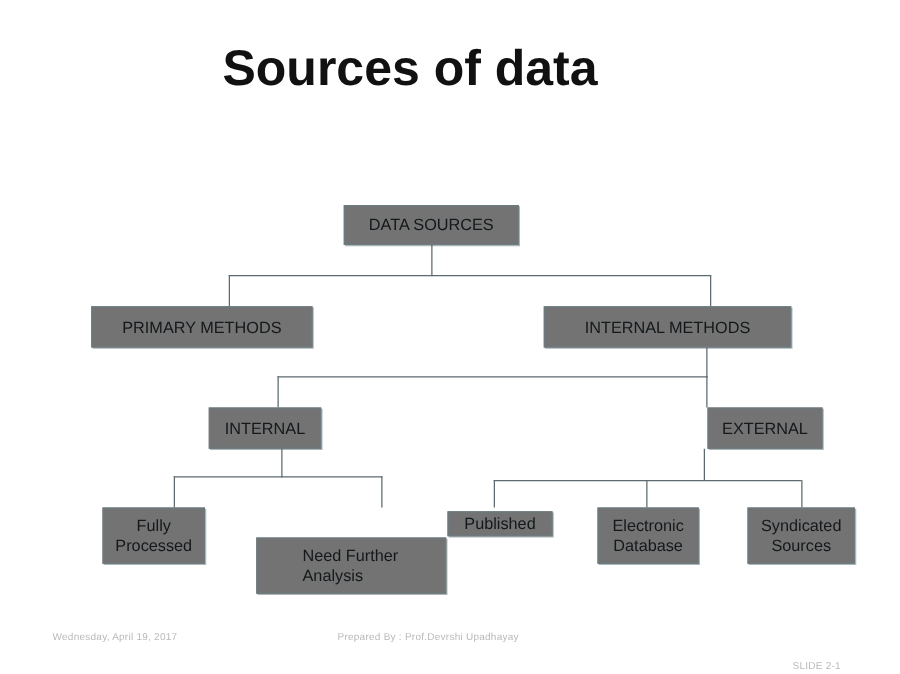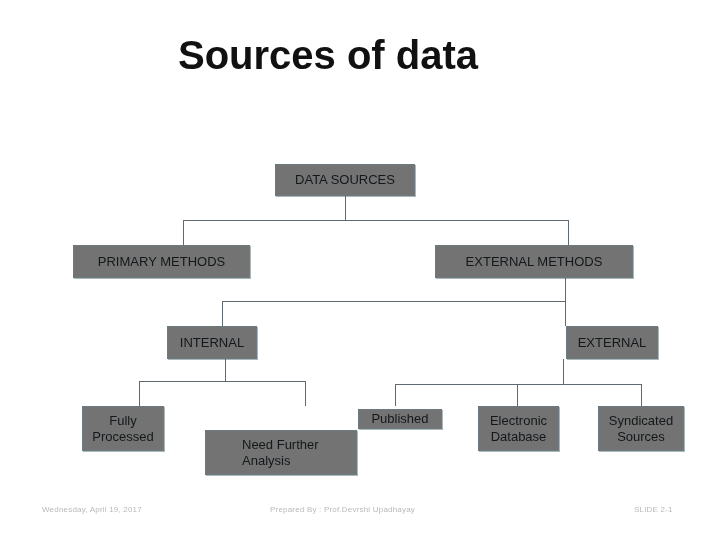--- a/index.html
+++ b/index.html
@@ -89,21 +89,21 @@
   .foot {
     position: absolute;
     font-size: 8px;
     color: #b9b9b9;
     letter-spacing: 0.2px;
     white-space: nowrap;
     top: 0;
   }
   #foot-date  { left: 42px; }
   #foot-prep  { left: 270px; }
-  #foot-slide { left: 634px; }
+  #foot-slide { left: 634px; margin-top: 23px; }
 </style>
 </head>
 <body>
 
 <div id="slide">
 
   <div id="slide-title">Sources of data</div>
 
   <div id="diagram">
 
@@ -130,21 +130,21 @@
 
     <div class="node center" style="left:275px; top:164px; width:140px; height:32px;">
       <span class="label">DATA SOURCES</span>
     </div>
 
     <div class="node center" style="left:73px; top:245px; width:177px; height:33px;">
       <span class="label">PRIMARY METHODS</span>
     </div>
 
     <div class="node center" style="left:435px; top:245px; width:198px; height:33px;">
-      <span class="label">EXTERNAL METHODS</span>
+      <span class="label">INTERNAL METHODS</span>
     </div>
 
     <div class="node center" style="left:167px; top:326px; width:90px; height:33px;">
       <span class="label">INTERNAL</span>
     </div>
 
     <div class="node center" style="left:518px; top:326px; width:92px; height:33px;margin-left:48px;">
       <span class="label">EXTERNAL</span>
     </div>
 

